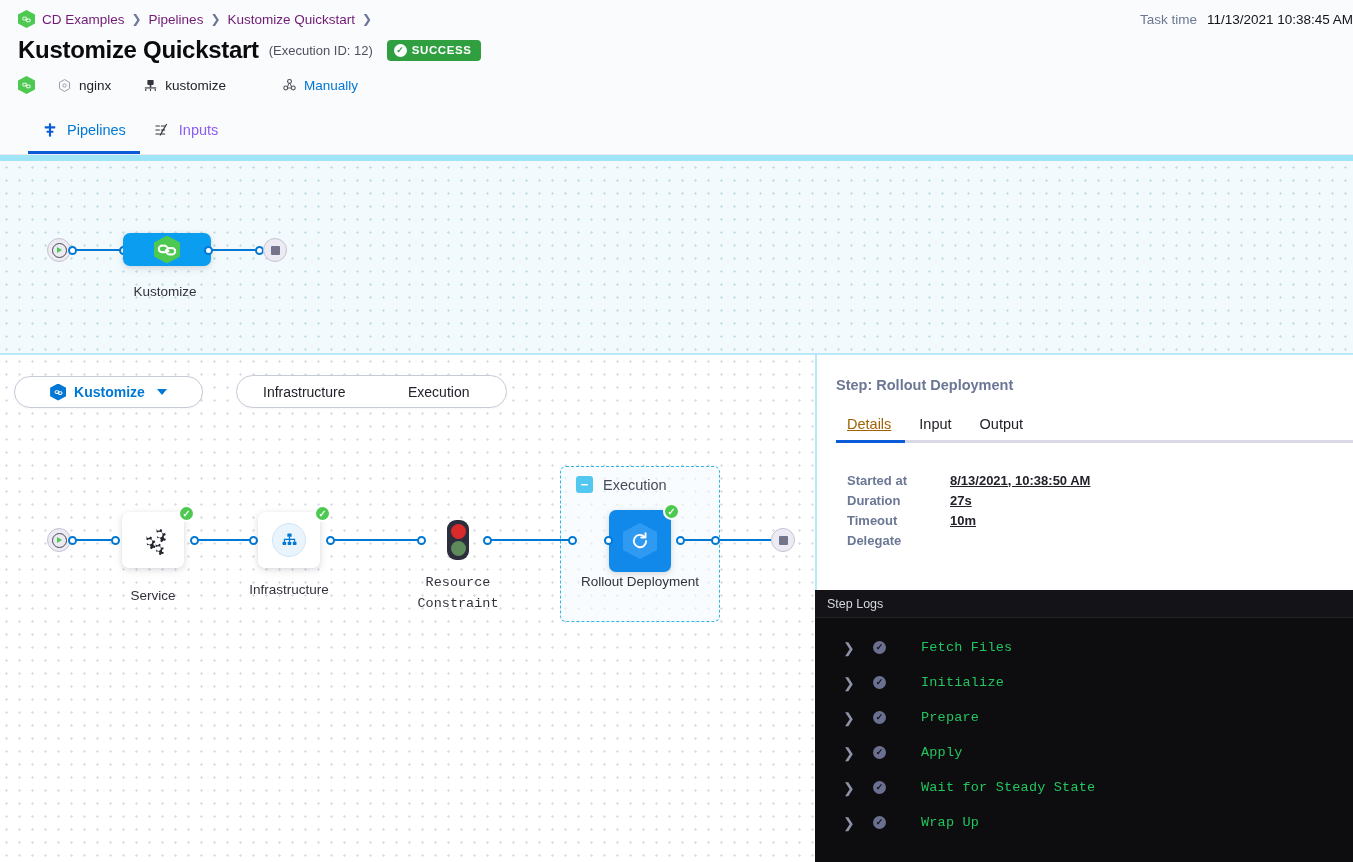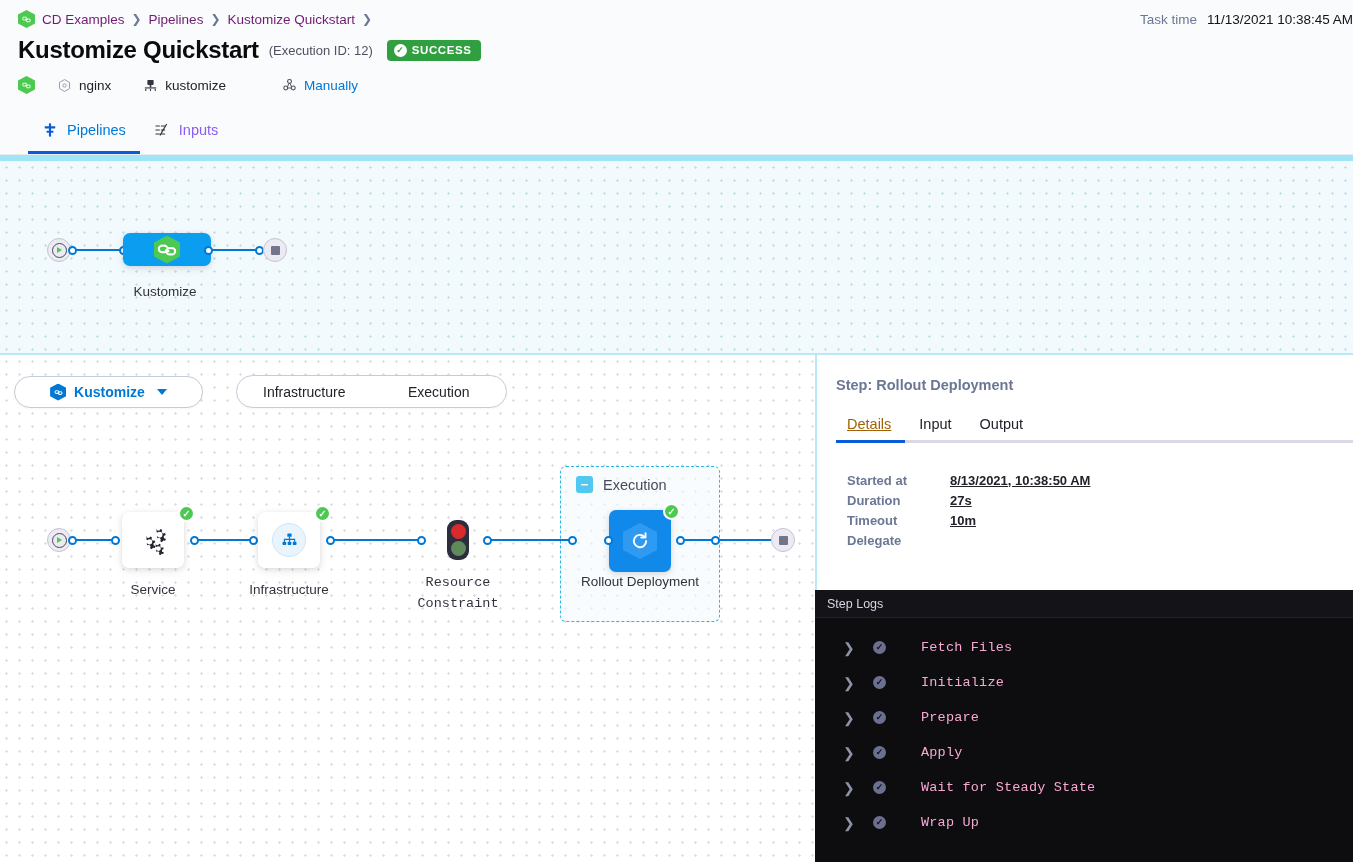--- a/index.html
+++ b/index.html
@@ -260,21 +260,21 @@
   .log-check {
     width: 13px; height: 13px; border-radius: 50%;
     background: #6b7090; color: #0d0d10;
     display: flex; align-items: center; justify-content: center;
     font-size: 9px; font-weight: bold; line-height: 1;
     margin-left: 16px; flex: none;
   }
   .log-name {
     margin-left: 35px;
     font-family: "Liberation Mono", "DejaVu Sans Mono", monospace;
-    font-size: 13.5px; color: #f9a8d4; letter-spacing: 0.2px;
+    font-size: 13.5px; color: #22c55e; letter-spacing: 0.2px;
   }
   .logs-body { padding-top: 12px; }
 </style>
 </head>
 <body>
 
 <div class="header">
 
   <div class="breadcrumb">
     <span class="harness-hex">
@@ -431,21 +431,21 @@
         <path d="M14.6 3.3l.55 1.5 1.55.2.9-1.3 1.35.8-.45 1.5 1.05 1.15 1.55-.35.4 1.5-1.4.75.05 1.55 1.5.55-.45 1.5-1.55-.2-.9 1.3-1.3-.85.4-1.5-1.05-1.15-1.55.35-.4-1.5 1.4-.75-.05-1.55-1.5-.55z"></path>
         <circle cx="17" cy="8" r="2.1" fill="#fff"></circle>
         <path d="M7.1 8.9l.5 1.45 1.5.2.85-1.25 1.3.78-.43 1.45 1.02 1.1 1.5-.34.39 1.45-1.36.72.05 1.5 1.45.53-.44 1.45-1.5-.19-.87 1.25-1.26-.82.39-1.45-1.02-1.1-1.5.34-.39-1.45 1.36-.72-.05-1.5-1.45-.53z"></path>
         <circle cx="9.4" cy="13.4" r="2" fill="#fff"></circle>
         <path d="M14 14.4l.45 1.3 1.35.18.78-1.12 1.17.7-.39 1.3.92.99 1.35-.3.35 1.3-1.22.65.04 1.35 1.3.48-.39 1.3-1.35-.17-.78 1.12-1.13-.74.35-1.3-.92-.99-1.35.3-.35-1.3 1.22-.65-.04-1.35-1.3-.48z"></path>
         <circle cx="16.1" cy="18.4" r="1.8" fill="#fff"></circle>
       </g>
     </svg>
   </div>
   <div class="success-dot" style="left:178px; top:150px;">✓</div>
-  <div class="node-label" style="left:93px; top:224px; width:120px;">Service</div>
+  <div class="node-label" style="left:93px; top:230px; width:120px;">Service</div>
 
   <div class="port" style="left:190px; top:180.5px;"></div>
   <div class="edge" style="left:198px; top:184px; width:56px;"></div>
   <div class="port" style="left:249px; top:180.5px;"></div>
 
   <div class="stage-box white" style="left:258px; top:157px; width:62px; height:56px;">
     <span style="display:flex;align-items:center;justify-content:center;width:34px;height:34px;border-radius:50%;background:#e9f4fd;border:1px solid #cfe6f8;">
       <svg width="19" height="19" viewBox="0 0 24 24">
         <rect x="9.3" y="3" width="5.4" height="4.3" rx="0.8" fill="#0278d5"></rect>
         <path d="M12 7.3v3.2M5.6 13.6v-3.1h12.8v3.1M12 10.5v3.1" stroke="#0278d5" stroke-width="1.5" fill="none"></path>

